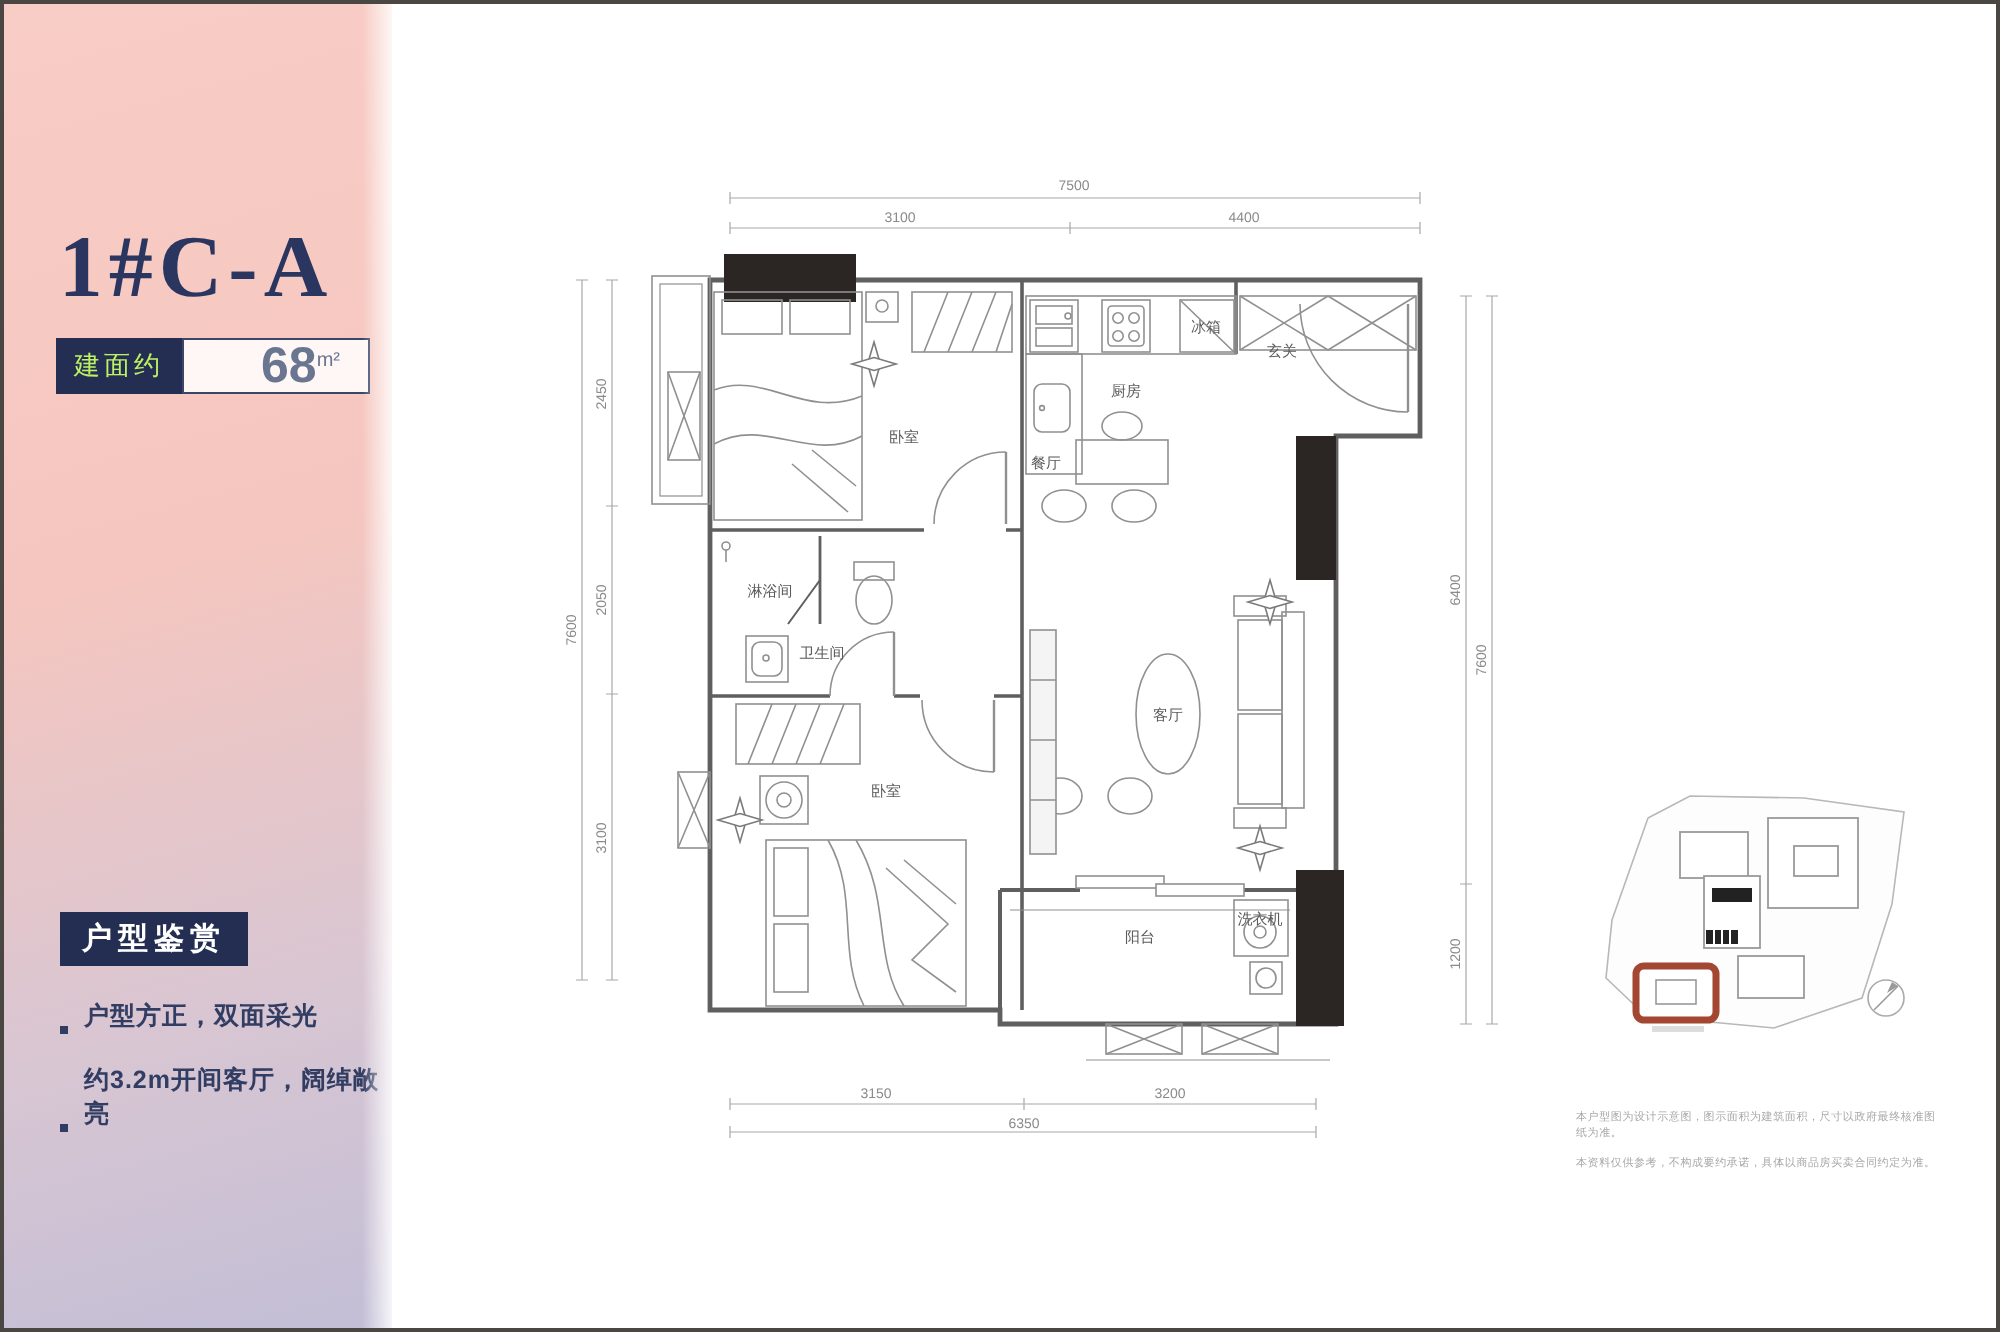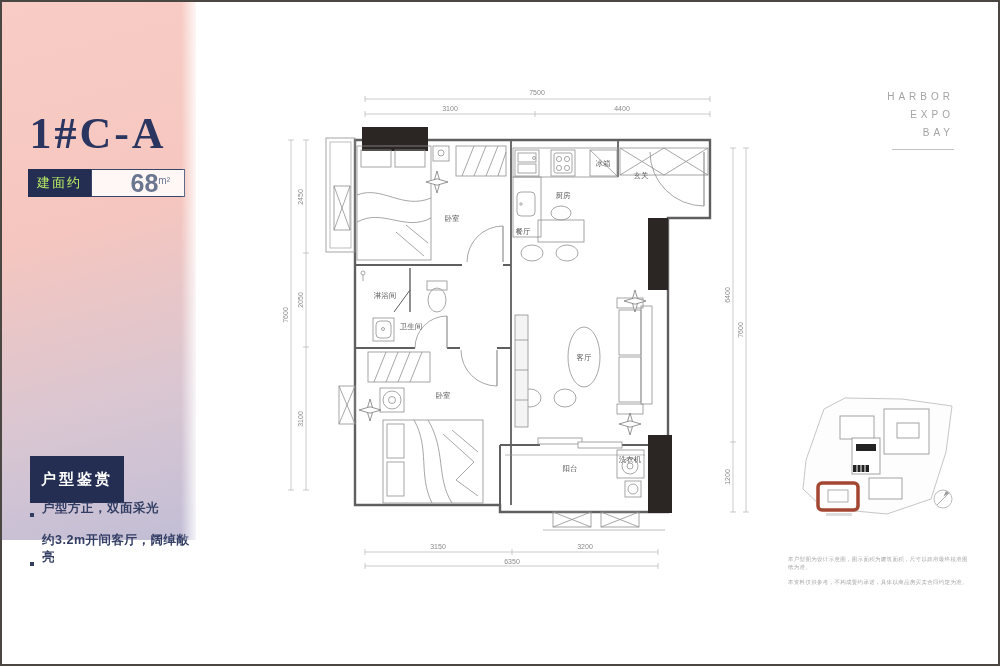--- a/index.html
+++ b/index.html
@@ -1,36 +1,36 @@
 <!DOCTYPE html>
 <html><head>
 <meta charset="utf-8">
 <style>
   html,body{margin:0;padding:0;background:#e8e8e8;}
   .stage{position:relative;width:1000px;height:666px;background:#ffffff;overflow:hidden;
          font-family:"Liberation Sans","DejaVu Sans",sans-serif;}
   .frame{position:absolute;inset:0;border:2px solid #4a4742;pointer-events:none;z-index:50;}
 
   
-  .panel{position:absolute;left:0;top:0;width:196px;height:540px;
+  .panel{position:absolute;left:0;top:0;width:196px;height:666px;
          background:linear-gradient(165deg,#f8cdc5 0%,#f5c6bf 42%,#d9c6d2 74%,#c2bed6 100%);}
   .panel::after{content:"";position:absolute;right:-1px;top:0;width:16px;height:100%;
          background:linear-gradient(to right,rgba(255,255,255,0),rgba(255,255,255,.9));}
   .plan-title{position:absolute;left:0;top:108px;width:196px;text-align:center;margin:0;
          font-family:"Liberation Serif","DejaVu Serif",serif;font-weight:bold;
          font-size:44px;letter-spacing:3px;color:#2a3560;}
   .area-row{position:absolute;left:28px;top:169px;display:flex;align-items:stretch;}
   .area-tag{background:#232e52;color:#bef264;font-size:13px;letter-spacing:2px;
          padding:4px 9px;display:flex;align-items:center;}
   .area-box{border:1px solid #3a4568;background:rgba(255,255,255,.85);
          padding:0 14px;display:flex;align-items:baseline;min-width:64px;justify-content:flex-end;}
   .area-val{font-size:25px;color:#6a7590;font-weight:bold;line-height:26px;}
   .area-unit{font-size:10px;color:#6a7590;margin-left:0;position:relative;top:-8px;}
   .sec-badge{position:absolute;left:30px;top:456px;background:#232e52;color:#fff;
-         font-size:15px;font-weight:bold;letter-spacing:3px;padding:14px 11px;}
+         font-size:15px;font-weight:bold;letter-spacing:3px;padding:4px 11px;}
   .features{position:absolute;left:30px;top:500px;margin:0;padding:0;list-style:none;}
   .features li{display:flex;align-items:flex-end;margin-bottom:15px;
          font-size:12.5px;color:#323d63;font-weight:bold;letter-spacing:.5px;}
   .features .dot{width:4px;height:4px;background:#323d63;margin:6px 8px 0 0;flex:0 0 auto;}
 
   
   .brand{position:absolute;left:858px;top:88px;width:96px;text-align:right;}
   .brand div{font-size:10px;color:#a3a3a3;letter-spacing:4px;line-height:18px;}
   .brand .rule{margin-top:7px;margin-left:auto;width:62px;height:1px;background:#c2c2c2;}
 
@@ -70,26 +70,20 @@
           <span class="dot"></span>
           <span>户型方正，双面采光</span>
         </li>
       <li>
           <span class="dot"></span>
           <span>约3.2m开间客厅，阔绰敞亮</span>
         </li>
     </ul>
   </aside>
 
-  <div class="brand">
-    <div>HARBOR</div>
-    <div>EXPO</div>
-    <div>BAY</div>
-    <div class="rule"></div>
-  </div>
 
   <svg class="plan-svg" viewBox="278 85 495 515">
     <defs>
       <g id="fanicon" stroke="#7a7a7a" stroke-width=".8" fill="#ffffff">
         <path d="M0,-11 L3.2,0 L0,11 L-3.2,0 Z"></path>
           <path d="M-11,0 L0,-3.2 L11,0 L0,3.2 Z"></path>
       </g>
     </defs>
 
     <g>

